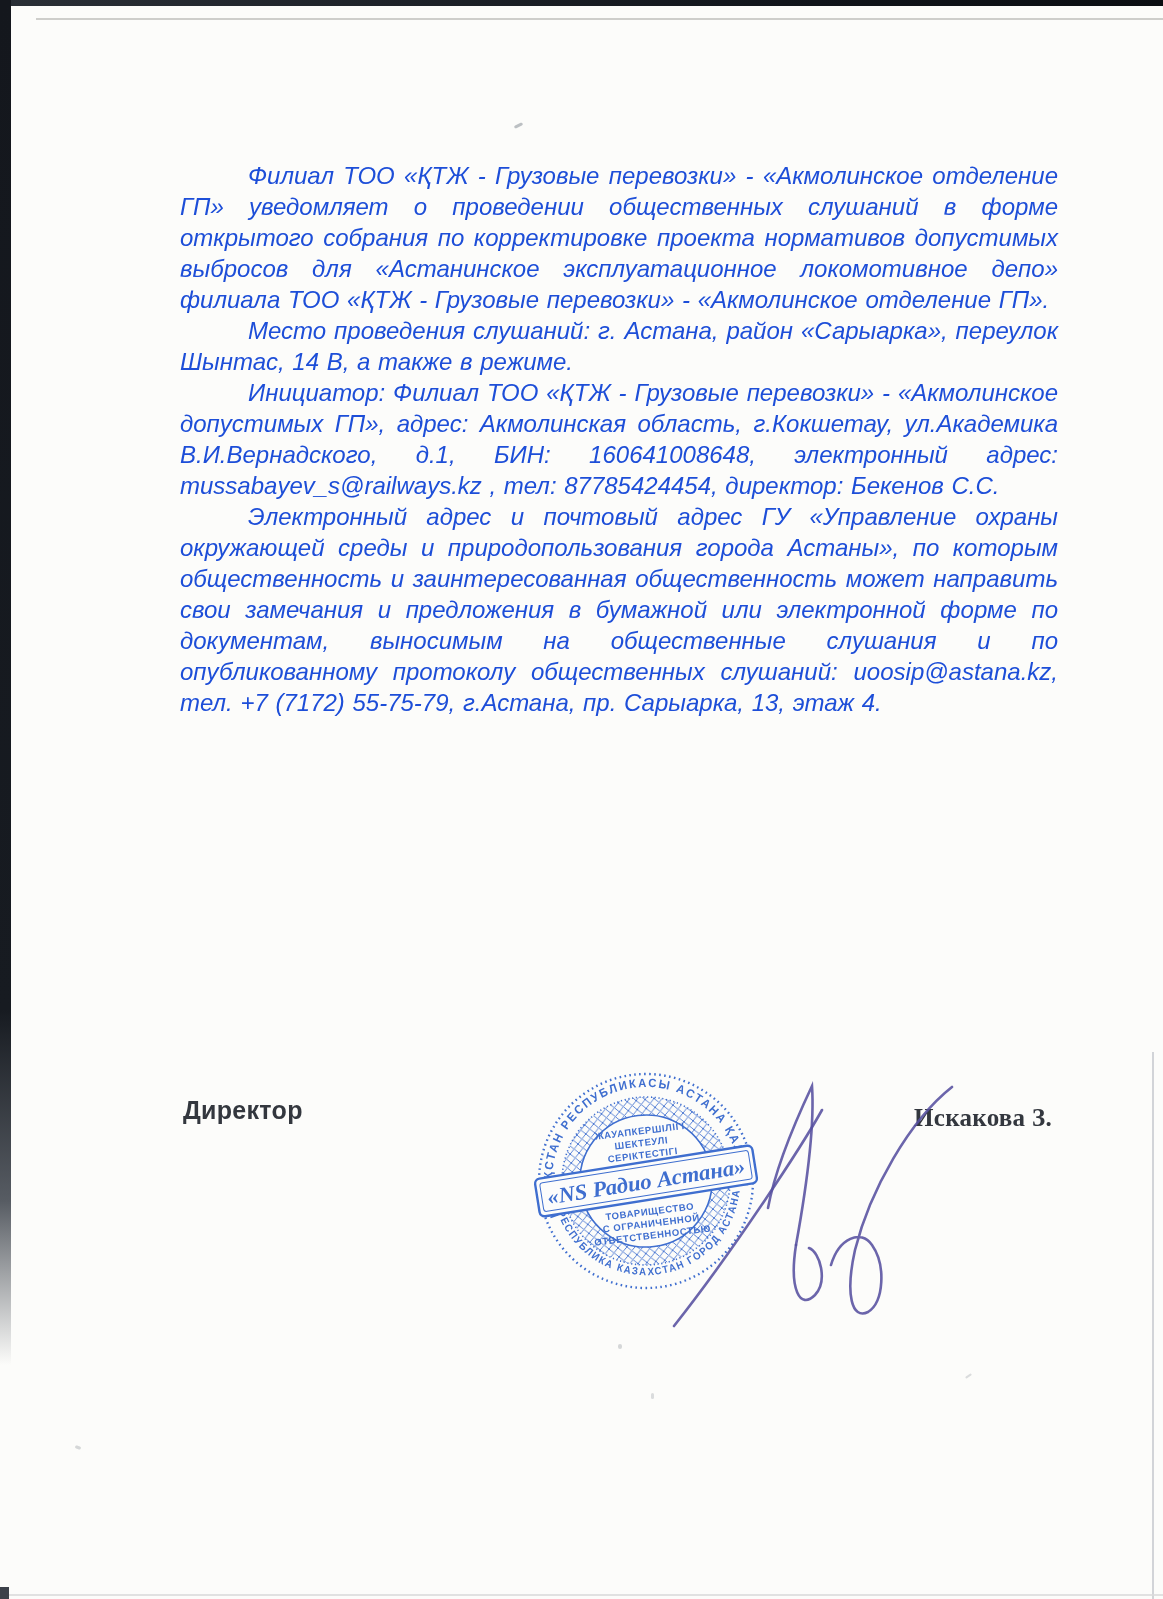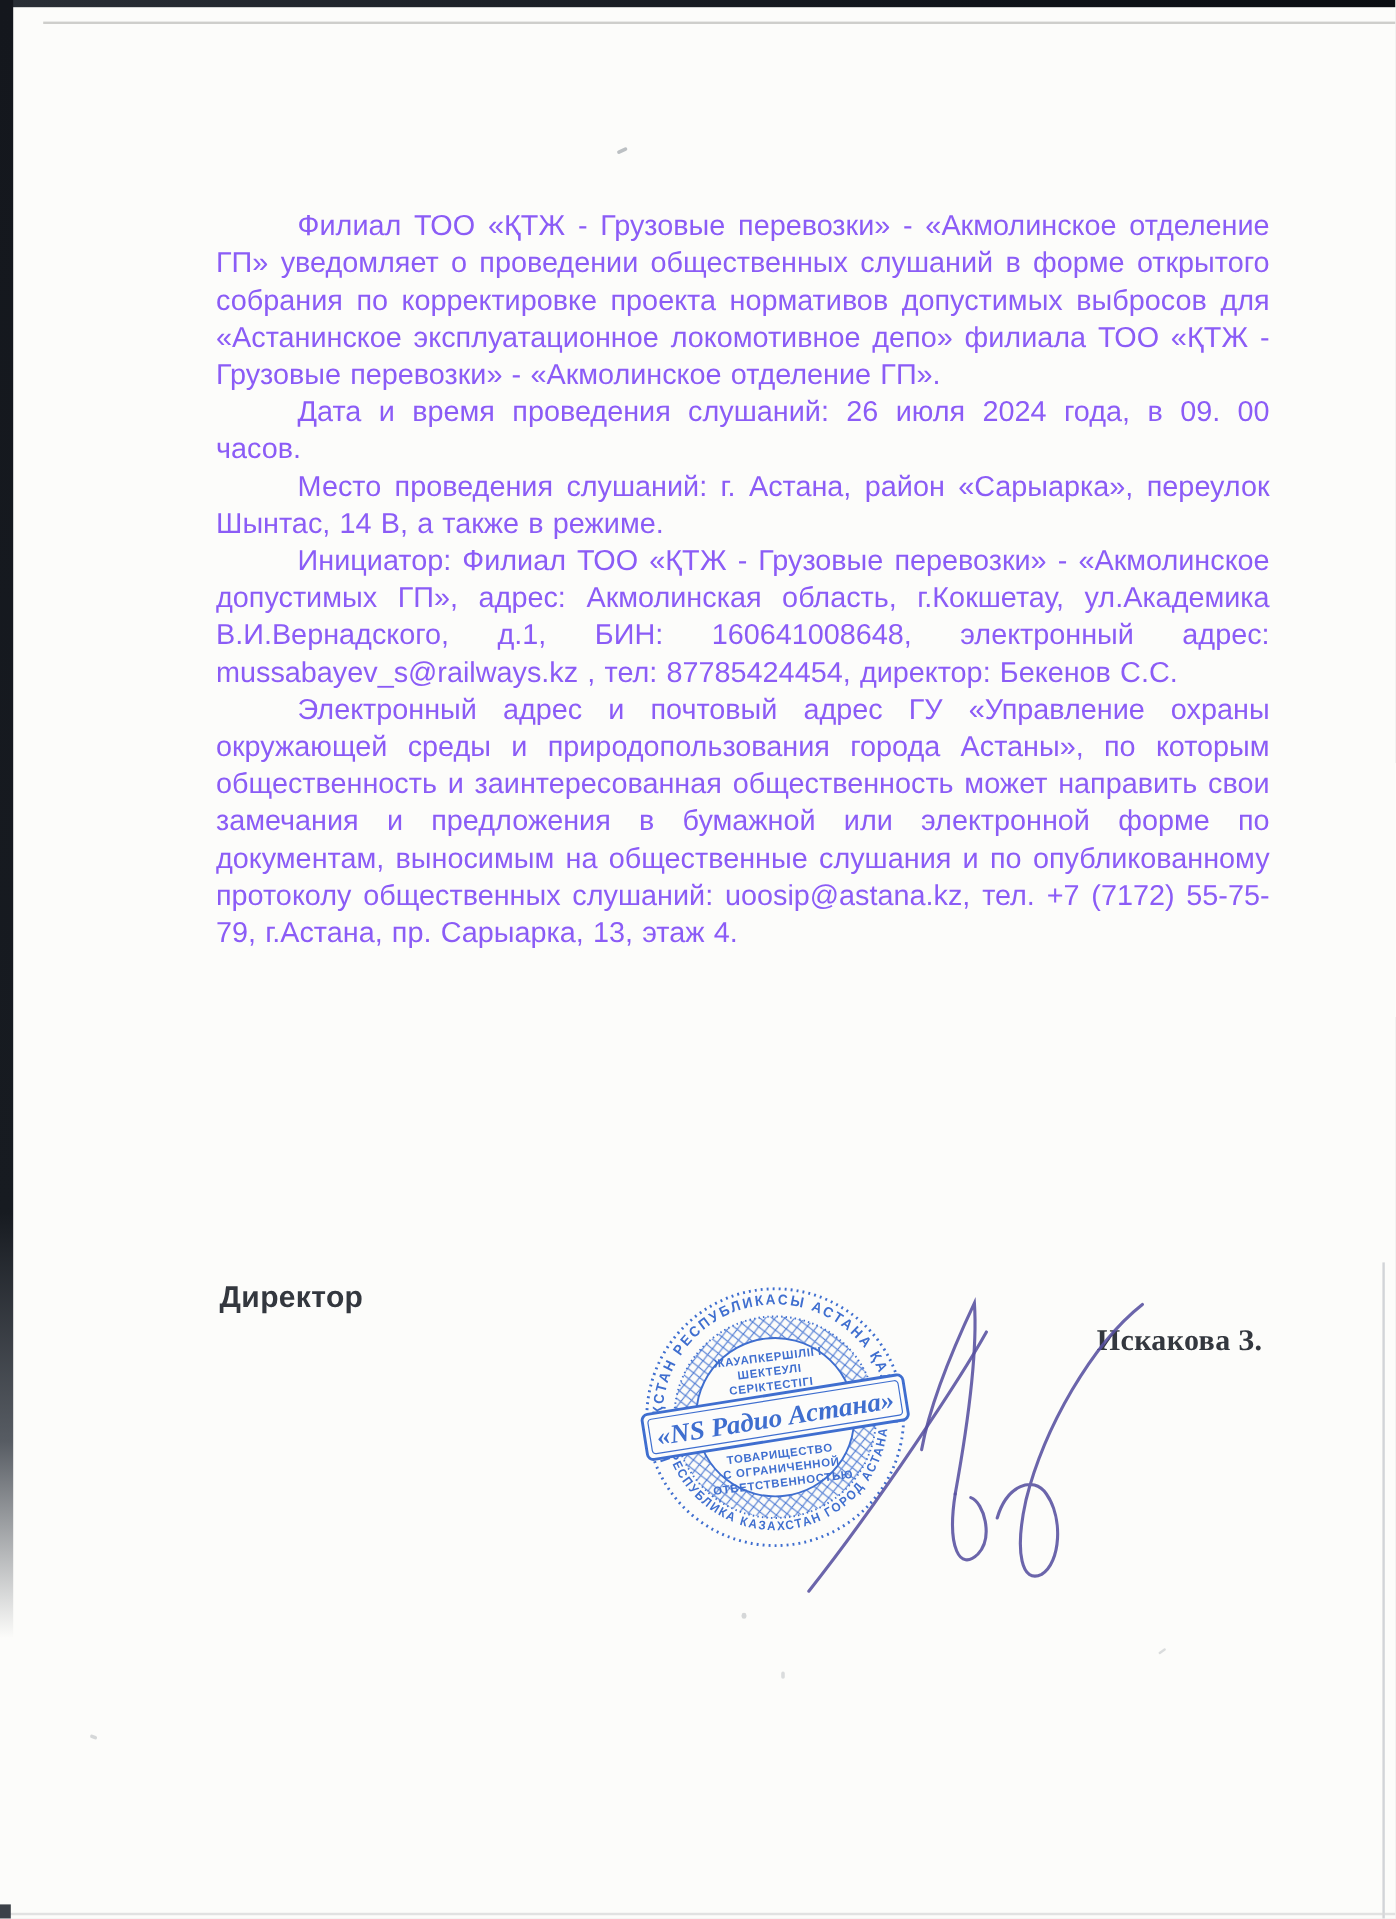--- a/index.html
+++ b/index.html
@@ -18,27 +18,27 @@
   .hairline-bottom{position:absolute;left:0;top:1594px;width:1163px;height:2px;background:#d9dadb;opacity:.8;}
   .corner-bl{position:absolute;left:0;top:1587px;width:9px;height:12px;background:#3c4149;}
   .speck{position:absolute;background:#9aa0a6;border-radius:2px;opacity:.65;}
   .speck.s1{left:514px;top:124px;width:9px;height:3px;transform:rotate(-25deg);}
   .speck.s2{left:618px;top:1344px;width:4px;height:5px;opacity:.4;}
   .speck.s3{left:651px;top:1393px;width:3px;height:6px;opacity:.35;}
   .speck.s4{left:75px;top:1446px;width:6px;height:3px;transform:rotate(20deg);opacity:.4;}
   .speck.s5{left:965px;top:1375px;width:7px;height:2px;transform:rotate(-35deg);opacity:.35;}
 
   
-  .body-text{position:absolute;left:180px;top:173px;width:878px;
-    font-size:24px;line-height:31px;color:#8b5cf6;text-align:justify;}
+  .body-text{position:absolute;left:180px;top:160px;width:878px;
+    font-size:24px;line-height:31px;color:#1d4ed8;text-align:justify;font-style:italic;}
   .body-text p{margin:0;text-indent:68px;word-spacing:1px;}
 
   
   .sig{position:absolute;font-weight:bold;font-size:25px;color:#33373e;letter-spacing:.3px;}
-  .sig-title{left:183px;top:1067px;}
+  .sig-title{left:183px;top:1096px;}
   .sig-company{left:183px;top:1151px;}
   .sig-name{left:914px;top:1104px;font-family:Liberation Serif, serif;}
 
   
   .stamp-wrap{position:absolute;left:511px;top:1046px;width:270px;height:270px;
     transform:rotate(-7deg);opacity:.92;pointer-events:none;}
   .stamp-wrap svg{display:block;}
   .st-stroke{stroke:#2f63cc;fill:none;}
   .st-text{fill:#2f63cc;font-family:"Liberation Sans",sans-serif;font-weight:bold;}
   .arc-top{font-size:12px;letter-spacing:2px;}
@@ -63,21 +63,20 @@
   <div class="hairline-bottom"></div>
   <div class="corner-bl"></div>
   <div class="speck s1"></div>
   <div class="speck s2"></div>
   <div class="speck s3"></div>
   <div class="speck s4"></div>
   <div class="speck s5"></div>
 
   <main class="body-text">
     <p>Филиал  ТОО «ҚТЖ - Грузовые перевозки» - «Акмолинское отделение ГП» уведомляет о проведении общественных слушаний в форме открытого собрания по корректировке проекта нормативов допустимых выбросов для «Астанинское эксплуатационное локомотивное депо» филиала  ТОО «ҚТЖ - Грузовые перевозки» - «Акмолинское отделение ГП».</p>
-    <p>Дата и время проведения слушаний: 26 июля 2024 года, в 09. 00 часов.</p>
     <p>Место проведения слушаний: г. Астана, район «Сарыарка», переулок Шынтас, 14 В, а также в режиме.</p>
     <p>Инициатор: Филиал ТОО «ҚТЖ - Грузовые перевозки» - «Акмолинское допустимых ГП», адрес: Акмолинская область, г.Кокшетау, ул.Академика В.И.Вернадского, д.1, БИН: 160641008648, электронный адрес: mussabayev_s@railways.kz , тел: 87785424454, директор: Бекенов С.С.</p>
     <p>Электронный адрес и почтовый адрес ГУ «Управление охраны окружающей среды и природопользования города Астаны», по которым общественность и заинтересованная общественность может направить свои замечания и предложения в бумажной или электронной форме по документам, выносимым на общественные слушания и по опубликованному протоколу общественных слушаний: uoosip@astana.kz, тел. +7 (7172) 55-75-79, г.Астана, пр. Сарыарка, 13, этаж 4.</p>
   </main>
 
   <div class="sig sig-title">Директор</div>
   <div class="sig sig-name">Искакова З.</div>
 
   <div class="stamp-wrap">
     <svg width="270" height="270" viewBox="0 0 270 270">

